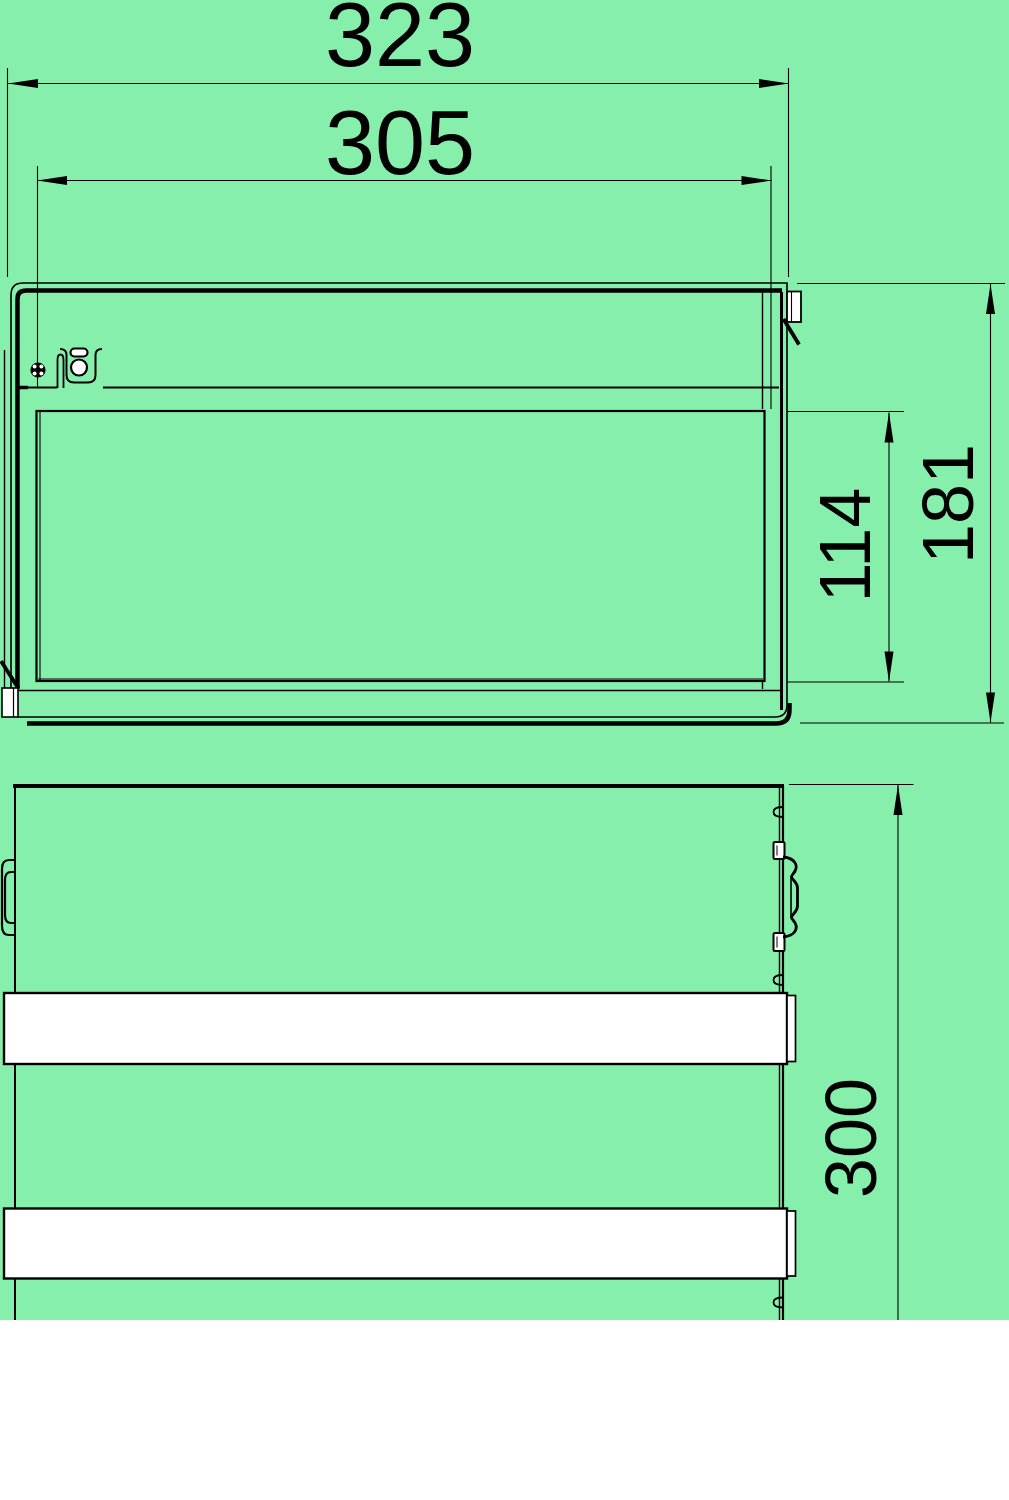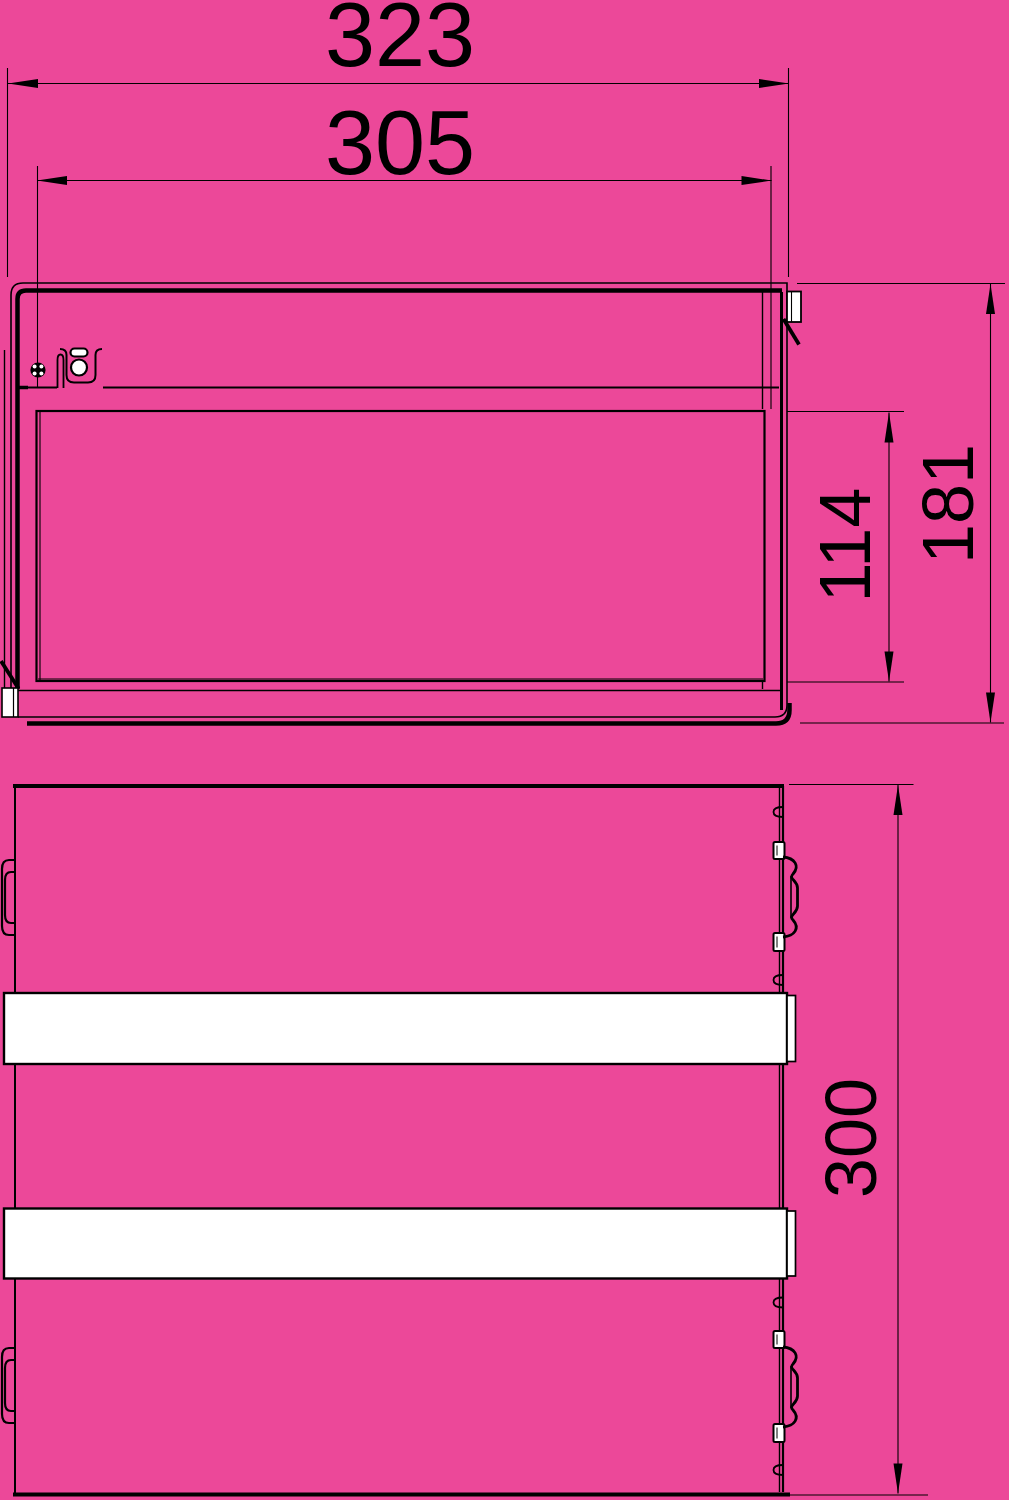--- a/index.html
+++ b/index.html
@@ -1,19 +1,19 @@
 <!DOCTYPE html>
 <html><head>
 <meta charset="utf-8">
 <style>
   html,body{margin:0;padding:0;background:#ffffff;}
   .canvas{
     position:relative;
-    width:1009px;height:1500px;
-    background:#ec4899;
+    width:1009px;height:1320px;
+    background:#86efac;
     font-family:"Liberation Sans", sans-serif;
   }
   svg{display:block;}
   .dim-text{
     font-family:"Liberation Sans", sans-serif;
     fill:#000000;
   }
   .dim-text-h{font-size:90px;}
   .dim-text-v{font-size:72px;}
   .ln{stroke:#000000;fill:none;}

